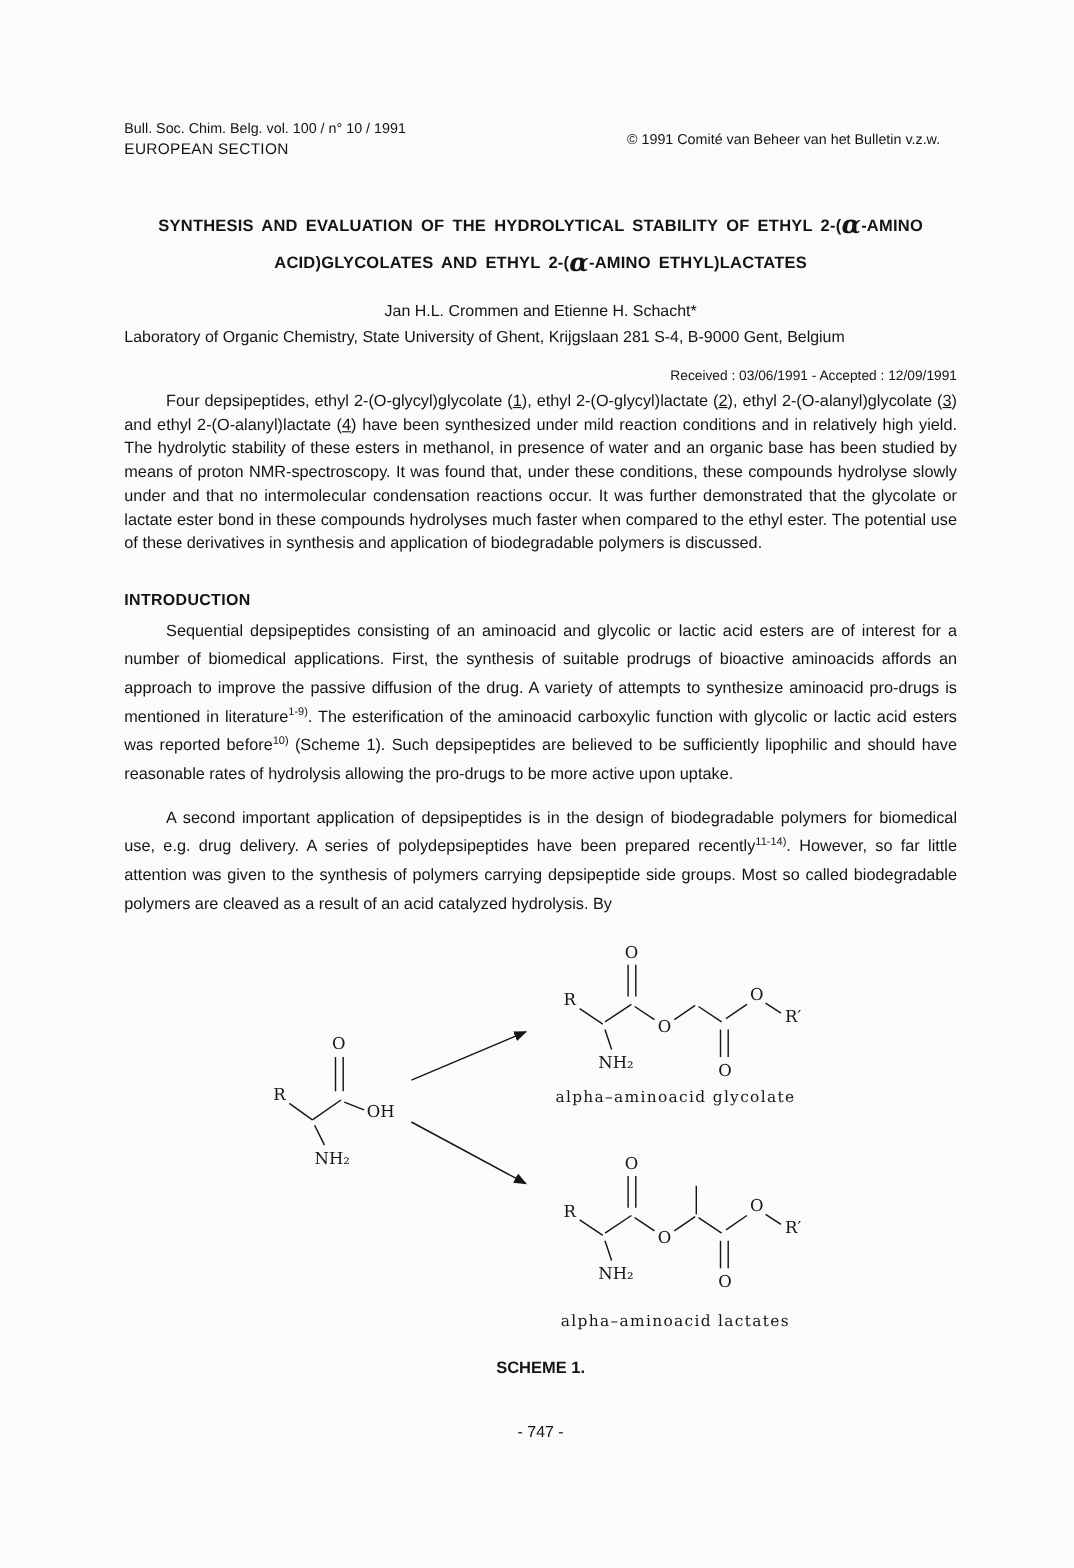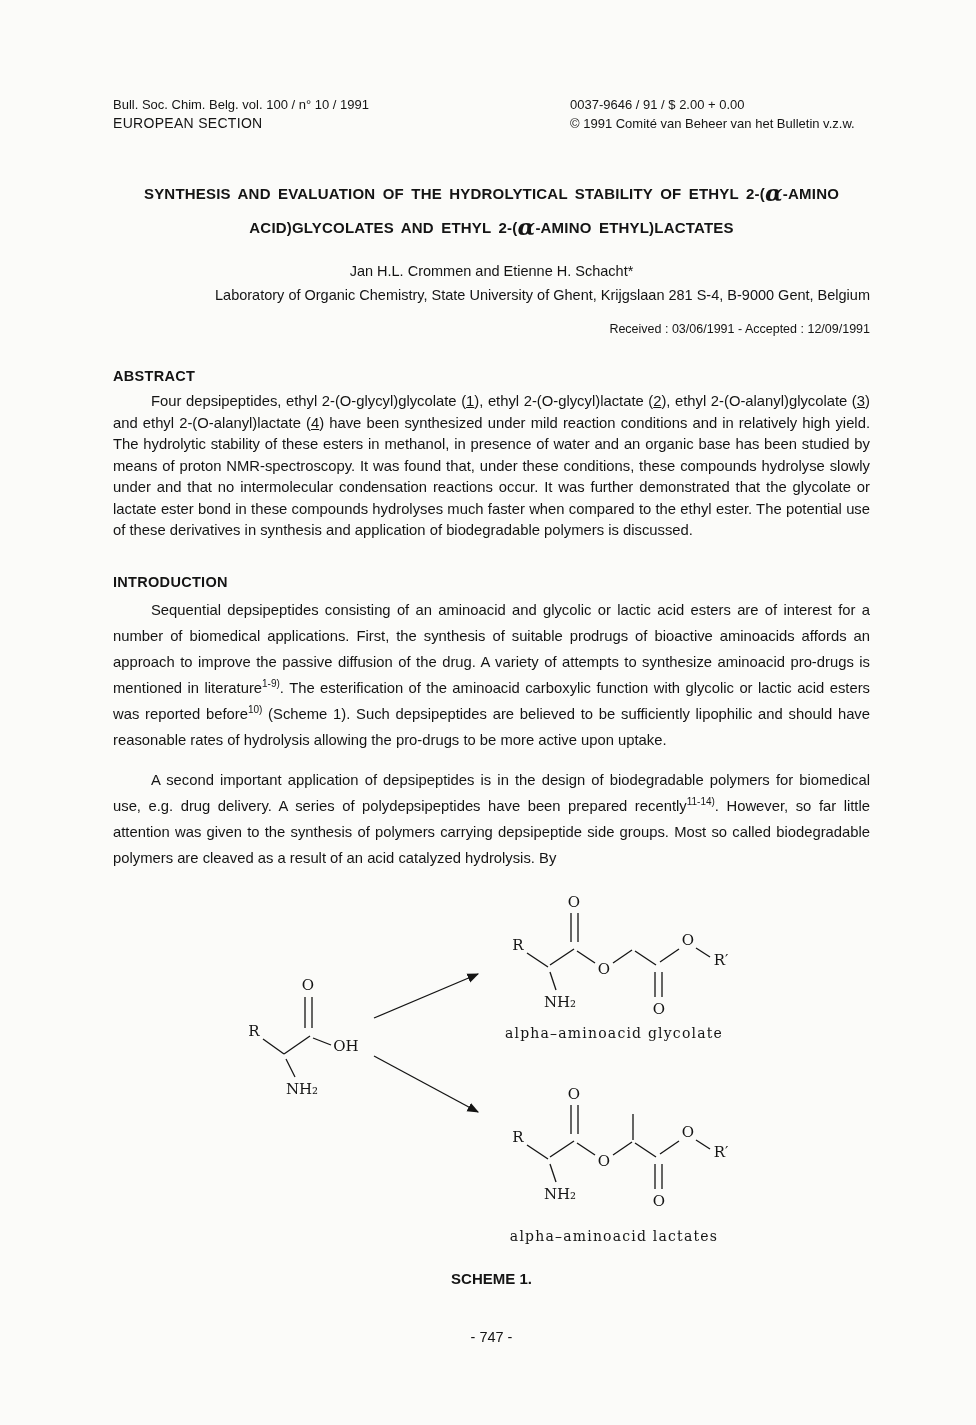--- a/index.html
+++ b/index.html
@@ -11,36 +11,36 @@
     overflow:hidden;
   }
   .page{
     box-sizing:border-box;
     width:976px;height:1425px;
     padding:95px 106px 0 113px;
     position:relative;
   }
   .header-row{
     display:flex;justify-content:space-between;align-items:center;
-    font-size:13px;line-height:19px;
+    font-size:13px;line-height:19px;margin-top:12px;
   }
   .header-left .section{font-size:14px;letter-spacing:.3px;}
   .header-right{text-align:left;width:300px;}
   .title-block{
     margin-top:44px;text-align:center;
     font-weight:bold;font-size:15px;line-height:34px;
     letter-spacing:.2px;word-spacing:3px;
   }
   .alpha{
     font-family:"DejaVu Serif",serif;
     font-style:italic;font-size:23px;font-weight:bold;
     vertical-align:-2px;line-height:0;
   }
   .authors{margin-top:14px;text-align:center;font-size:14.5px;line-height:24px;}
-  .affiliation{text-align:right;font-size:14.5px;line-height:24px;}
+  .affiliation{text-align:left;font-size:14.5px;line-height:24px;}
   .received{margin-top:15px;text-align:right;font-size:12.5px;}
   .section-heading{margin-top:32px;font-weight:bold;font-size:14.5px;letter-spacing:.3px;}
   .abstract-body{
     margin-top:7px;font-size:14.8px;line-height:21.5px;
     text-align:justify;text-indent:38px;
   }
   .intro-para{
     margin-top:7px;font-size:14.8px;line-height:26px;
     text-align:justify;text-indent:38px;
   }
@@ -64,35 +64,33 @@
 <body>
 
 <div class="page">
 
   <div class="header-row">
     <div class="header-left">
       <div>Bull. Soc. Chim. Belg. vol. 100 / n° 10 / 1991</div>
       <div class="section">EUROPEAN SECTION</div>
     </div>
     <div class="header-right">
-      <div>0037-9646 / 91 / $ 2.00  +  0.00</div>
       <div>© 1991 Comité van Beheer van het Bulletin v.z.w.</div>
     </div>
   </div>
 
   <div class="title-block">
     <span>SYNTHESIS AND EVALUATION OF THE HYDROLYTICAL STABILITY OF ETHYL 2-(</span><span class="alpha">α</span><span>-AMINO</span><br>
     <span>ACID)GLYCOLATES AND ETHYL 2-(</span><span class="alpha">α</span><span>-AMINO ETHYL)LACTATES</span>
   </div>
 
   <div class="authors">Jan H.L. Crommen and Etienne H. Schacht*</div>
   <div class="affiliation">Laboratory of Organic Chemistry, State University of Ghent, Krijgslaan 281 S-4, B-9000 Gent, Belgium</div>
   <div class="received">Received : 03/06/1991 - Accepted : 12/09/1991</div>
 
-  <div class="section-heading">ABSTRACT</div>
   <p class="abstract-body"><span>Four depsipeptides, ethyl 2-(O-glycyl)glycolate (</span><span class="u">1</span><span>), ethyl 2-(O-glycyl)lactate (</span><span class="u">2</span><span>), ethyl 2-(O-alanyl)glycolate (</span><span class="u">3</span><span>) and ethyl 2-(O-alanyl)lactate (</span><span class="u">4</span><span>) have been synthesized under mild reaction conditions and in relatively high yield.  The hydrolytic stability of these esters in methanol, in presence of water and an organic base has been studied by means of proton NMR-spectroscopy.  It was found that, under these conditions, these compounds hydrolyse slowly under and that no intermolecular condensation reactions occur.  It was further demonstrated that the glycolate or lactate ester bond in these compounds hydrolyses much faster when compared to the ethyl ester.  The potential use of these derivatives in synthesis and application of biodegradable polymers is discussed.</span></p>
 
   <div class="section-heading">INTRODUCTION</div>
   <p class="intro-para"><span>Sequential depsipeptides consisting of an aminoacid and glycolic or lactic acid esters are of interest for a number of biomedical applications.  First, the synthesis of suitable prodrugs of bioactive aminoacids affords an approach to improve the passive diffusion of the drug.  A variety of attempts to synthesize aminoacid pro-drugs is mentioned in literature</span><sup>1-9)</sup><span>.  The esterification of the aminoacid carboxylic function with glycolic or lactic acid esters was reported before</span><sup>10)</sup><span> (Scheme 1).  Such depsipeptides are believed to be sufficiently lipophilic and should have reasonable rates of hydrolysis allowing the pro-drugs to be more active upon uptake.</span></p>
   <p class="intro-para second"><span>A second important application of depsipeptides is in the design of biodegradable polymers for biomedical use, e.g. drug delivery.  A series of polydepsipeptides have been prepared recently</span><sup>11-14)</sup><span>.  However, so far little attention was given to the synthesis of polymers carrying depsipeptide side groups.  Most so called biodegradable polymers are cleaved as a result of an acid catalyzed hydrolysis.  By</span></p>
 
   <div class="scheme-wrap">
     <svg width="540" height="380" viewBox="0 0 540 380" aria-hidden="true">
       <defs>
         <marker id="arrowhead" viewBox="0 0 10 10" refX="9" refY="5" markerWidth="9" markerHeight="9" orient="auto">

